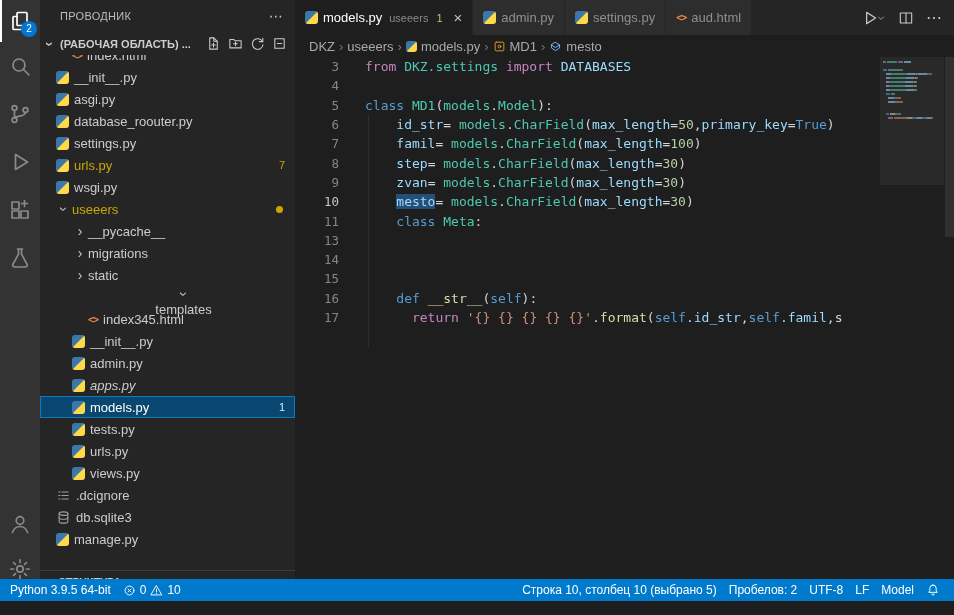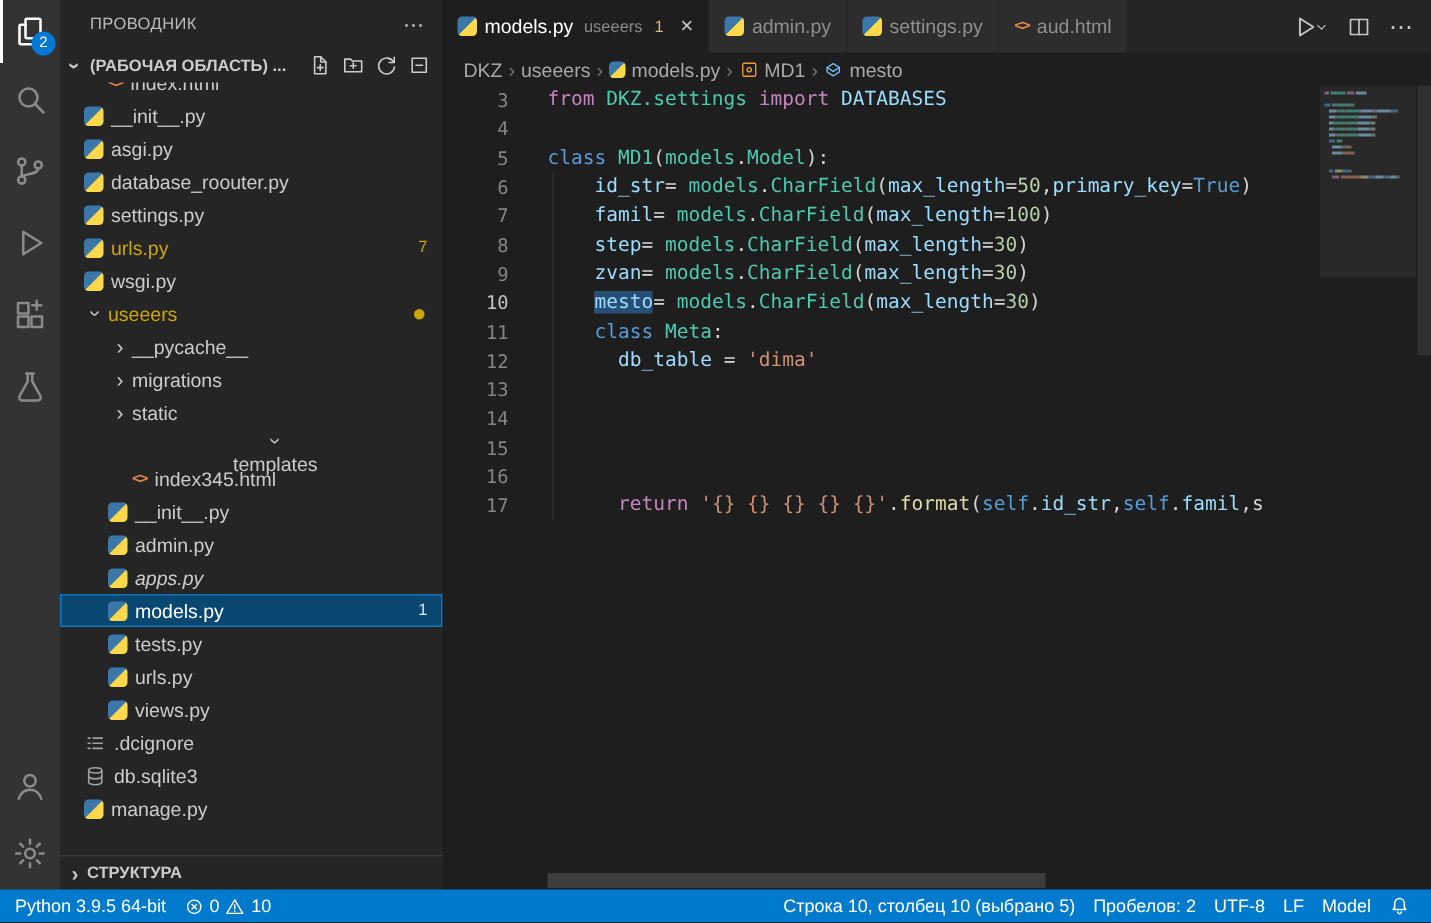--- a/index.html
+++ b/index.html
@@ -76,21 +76,21 @@
   .indent-guide{position:absolute;left:73px;top:58px;height:232px;width:1px;background:rgba(255,255,255,0.07);}
 
   .minimap{position:absolute;top:2px;right:10px;width:64px;bottom:0;background:#1e1e1e;}
   .mm-line{height:2px;margin:2px 0 2px 3px;display:flex;}
   .mm-seg{height:2px;display:inline-block;opacity:.55;}
   .mm-slider{position:absolute;top:-2px;left:0;right:0;height:128px;background:rgba(121,121,121,0.12);}
   .vscroll{position:absolute;top:0;right:0;width:9px;height:180px;background:rgba(121,121,121,0.2);}
   .hscroll{position:absolute;bottom:1px;left:70px;width:332px;height:10px;background:rgba(121,121,121,0.35);}
 
   
-  .status-bar{position:absolute;left:0;right:0;bottom:0;height:22px;background:#007acc;color:#ffffff;display:flex;align-items:center;font-size:12px;padding:0 8px 0 4px;z-index:5;}
+  .status-bar{position:absolute;left:0;right:0;bottom:14px;height:22px;background:#007acc;color:#ffffff;display:flex;align-items:center;font-size:12px;padding:0 8px 0 4px;z-index:5;}
   .sb-item{display:flex;align-items:center;gap:4px;padding:0 6px;cursor:pointer;white-space:nowrap;}
   .sb-right{margin-left:auto;display:flex;align-items:center;}
 
   .py-icon{width:13px;height:13px;border-radius:3px;background:linear-gradient(135deg,#3b77a8 49%,#ffd94a 51%);display:inline-block;flex:none;}
   .html-icon{color:#e8864a;font-family:"DejaVu Sans Mono",monospace;font-size:10px;font-weight:bold;letter-spacing:-1px;flex:none;}
   .ic{flex:none;}
   .ic.list,.ic.db{color:#a0a0a0;}
 </style>
 </head>
 <body>
@@ -401,36 +401,33 @@
           </div>
           <div class="line cur">
             <span class="gutter">10</span>
             <span class="line-content"><span class="tok d">    </span><span class="tok var sel">mesto</span><span class="tok d">= </span><span class="tok cls">models</span><span class="tok d">.</span><span class="tok cls">CharField</span><span class="tok d">(</span><span class="tok var">max_length</span><span class="tok d">=</span><span class="tok num">30</span><span class="tok d">)</span></span>
           </div>
           <div class="line">
             <span class="gutter">11</span>
             <span class="line-content"><span class="tok d">    </span><span class="tok kw2">class</span><span class="tok d"> </span><span class="tok cls">Meta</span><span class="tok d">:</span></span>
           </div>
           <div class="line">
-            <span class="gutter">12</span>
-            <span class="line-content"><span class="tok d">      </span><span class="tok var">db_table</span><span class="tok d"> = </span><span class="tok str">'dima'</span></span>
-          </div>
-          <div class="line">
             <span class="gutter">13</span>
           </div>
           <div class="line">
             <span class="gutter">14</span>
             <span class="line-content"></span>
           </div>
           <div class="line">
             <span class="gutter">15</span>
             <span class="line-content"></span>
           </div>
           <div class="line">
             <span class="gutter">16</span>
+            <span class="line-content"><span class="tok d">    </span><span class="tok kw2">def</span><span class="tok d"> </span><span class="tok fn">__str__</span><span class="tok d">(</span><span class="tok kw2">self</span><span class="tok d">):</span></span>
           </div>
           <div class="line">
             <span class="gutter">17</span>
             <span class="line-content"><span class="tok d">      </span><span class="tok kw">return</span><span class="tok d"> </span><span class="tok str">'{} {} {} {} {}'</span><span class="tok d">.</span><span class="tok fn">format</span><span class="tok d">(</span><span class="tok kw2">self</span><span class="tok d">.</span><span class="tok var">id_str</span><span class="tok d">,</span><span class="tok kw2">self</span><span class="tok d">.</span><span class="tok var">famil</span><span class="tok d">,</span><span class="tok d">s</span></span>
           </div>
         </div>
       <div class="minimap" id="minimap">
         <div class="mm-slider"></div>
       <div class="mm-line">
             <span class="mm-seg" style="width: 3.2px; background: rgb(197, 134, 192);"></span>

